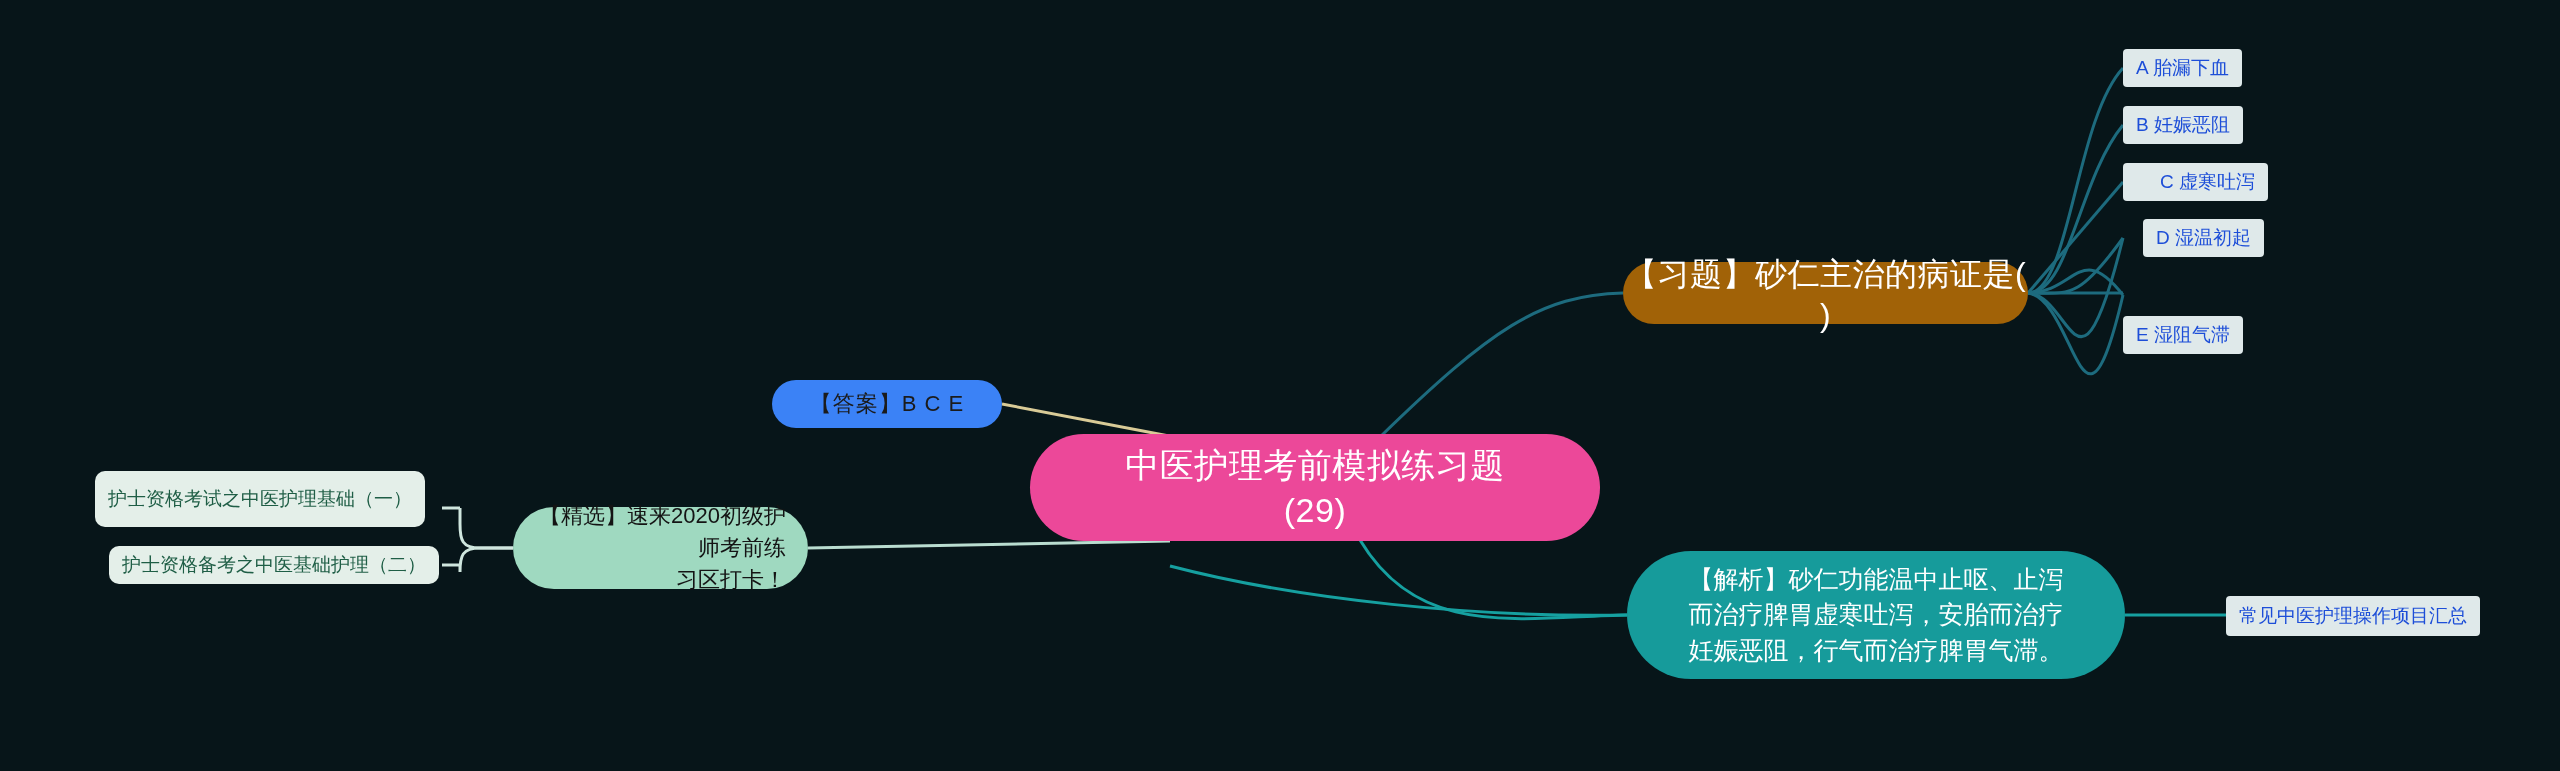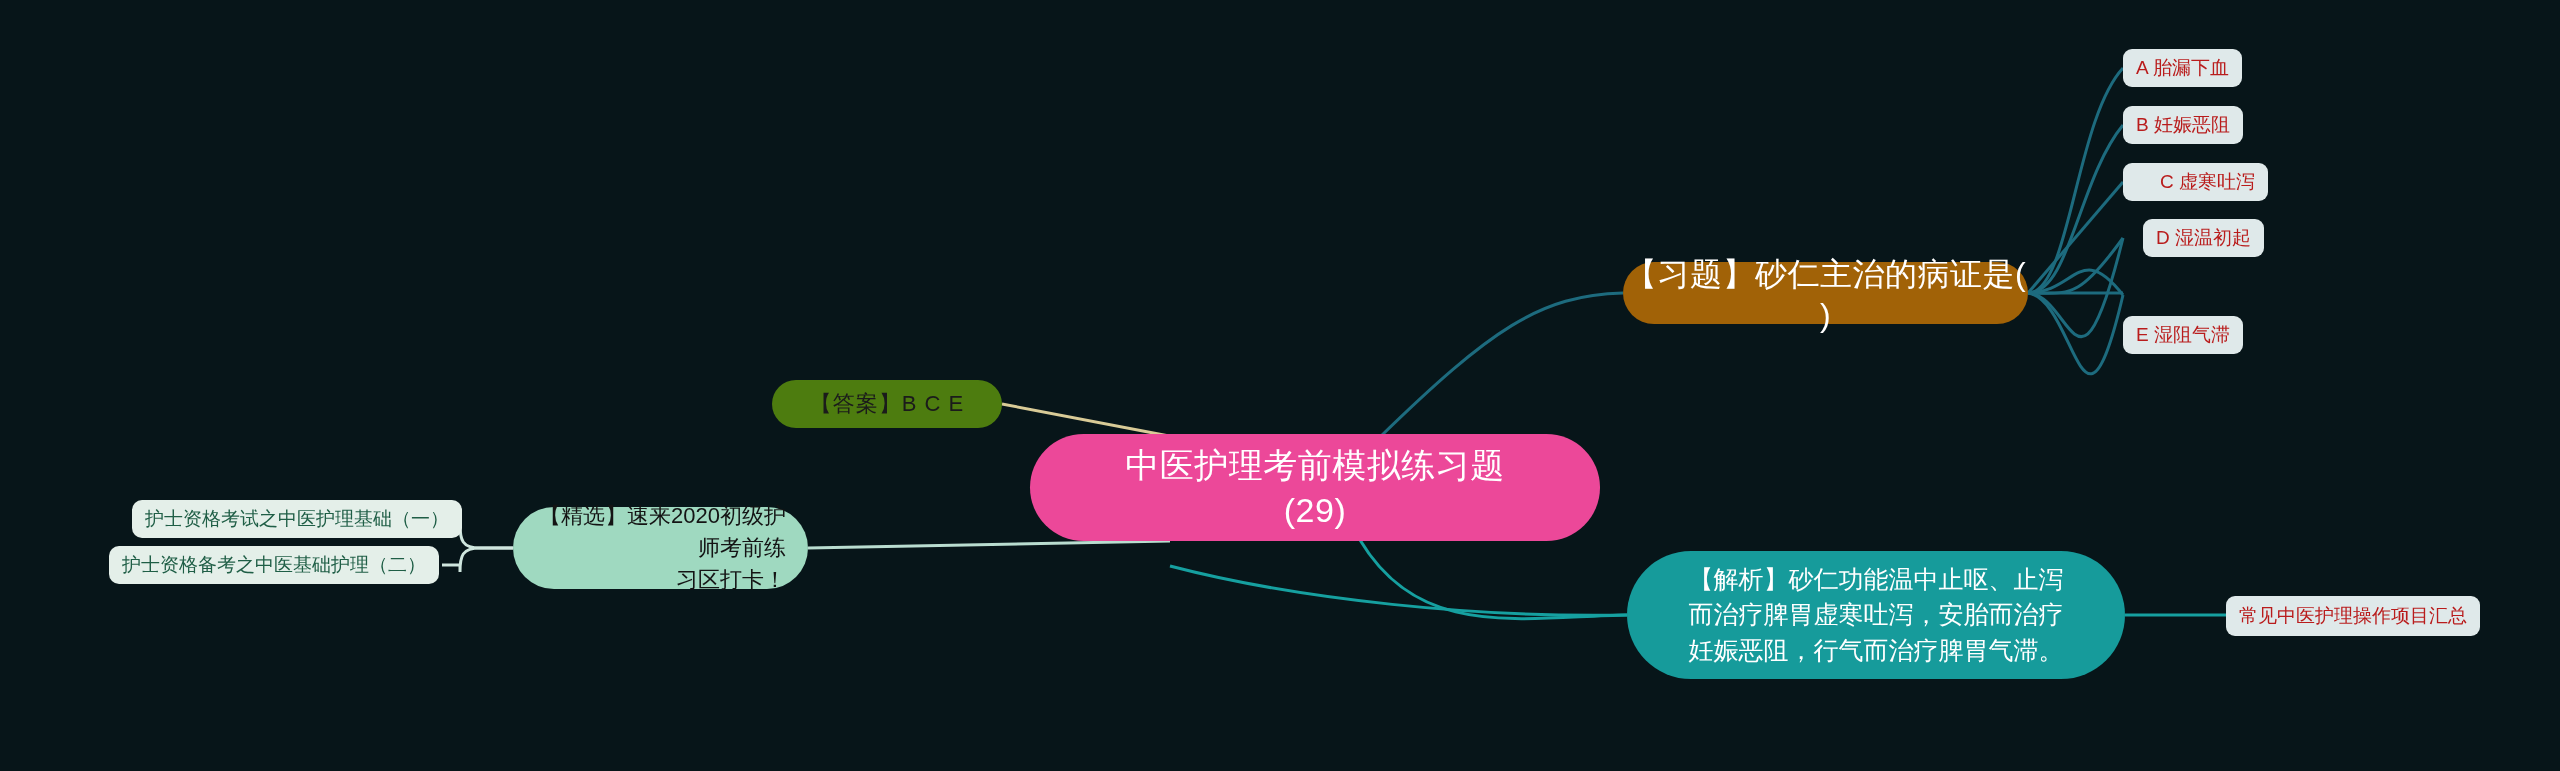--- a/index.html
+++ b/index.html
@@ -74,21 +74,21 @@
     line-height: 1.42;
     padding: 0 26px;
   }
 
   
   .node--answer {
     left: 772px;
     top: 380px;
     width: 230px;
     height: 48px;
-    background: #4d7c0f;
+    background: #3b82f6;
     border-radius: 24px;
     color: #1b1b1b;
     font-size: 22px;
     letter-spacing: 1px;
   }
 
   
   .node--featured {
     left: 513px;
     top: 507px;
@@ -104,22 +104,22 @@
     padding: 0 22px;
   }
 
   
   .chip {
     position: absolute;
     box-sizing: border-box;
     display: flex;
     align-items: center;
     background: #dfe9ea;
-    border-radius: 9px;
-    color: #b91c1c;
+    border-radius: 4px;
+    color: #1d4ed8;
     font-size: 19px;
     padding: 0 13px;
     white-space: nowrap;
     z-index: 5;
   }
   .chip--greenink {
     background: #e4efe9;
     color: #1f5e46;
     border-radius: 10px;
     font-size: 19px;
@@ -131,21 +131,21 @@
   .chip--optC { top: 163px; padding-left: 37px; }
   .chip--optD { top: 219px; margin-left: 20px; }
   .chip--optE { top: 276px; margin-top: 40px; }
 
   .chip--summary {
     left: 2226px;
     top: 596px;
     height: 40px;
   }
 
-  .chip--leafA { left: 95px;  top: 500px; height: 38px; margin-left: 37px; }
+  .chip--leafA { left: 95px;  top: 471px; height: 56px; }
   .chip--leafB { left: 95px;  top: 546px; height: 38px; margin-left: 14px; }
 </style>
 </head>
 <body>
 
 <div id="canvas">
 
   <svg id="edges" viewBox="0 0 2560 771" width="2560" height="771" xmlns="http://www.w3.org/2000/svg">
 
     <path d="M 1380 437 C 1490 330, 1540 295, 1623 293" fill="none" stroke="#1d6b7e" stroke-width="3"></path>

